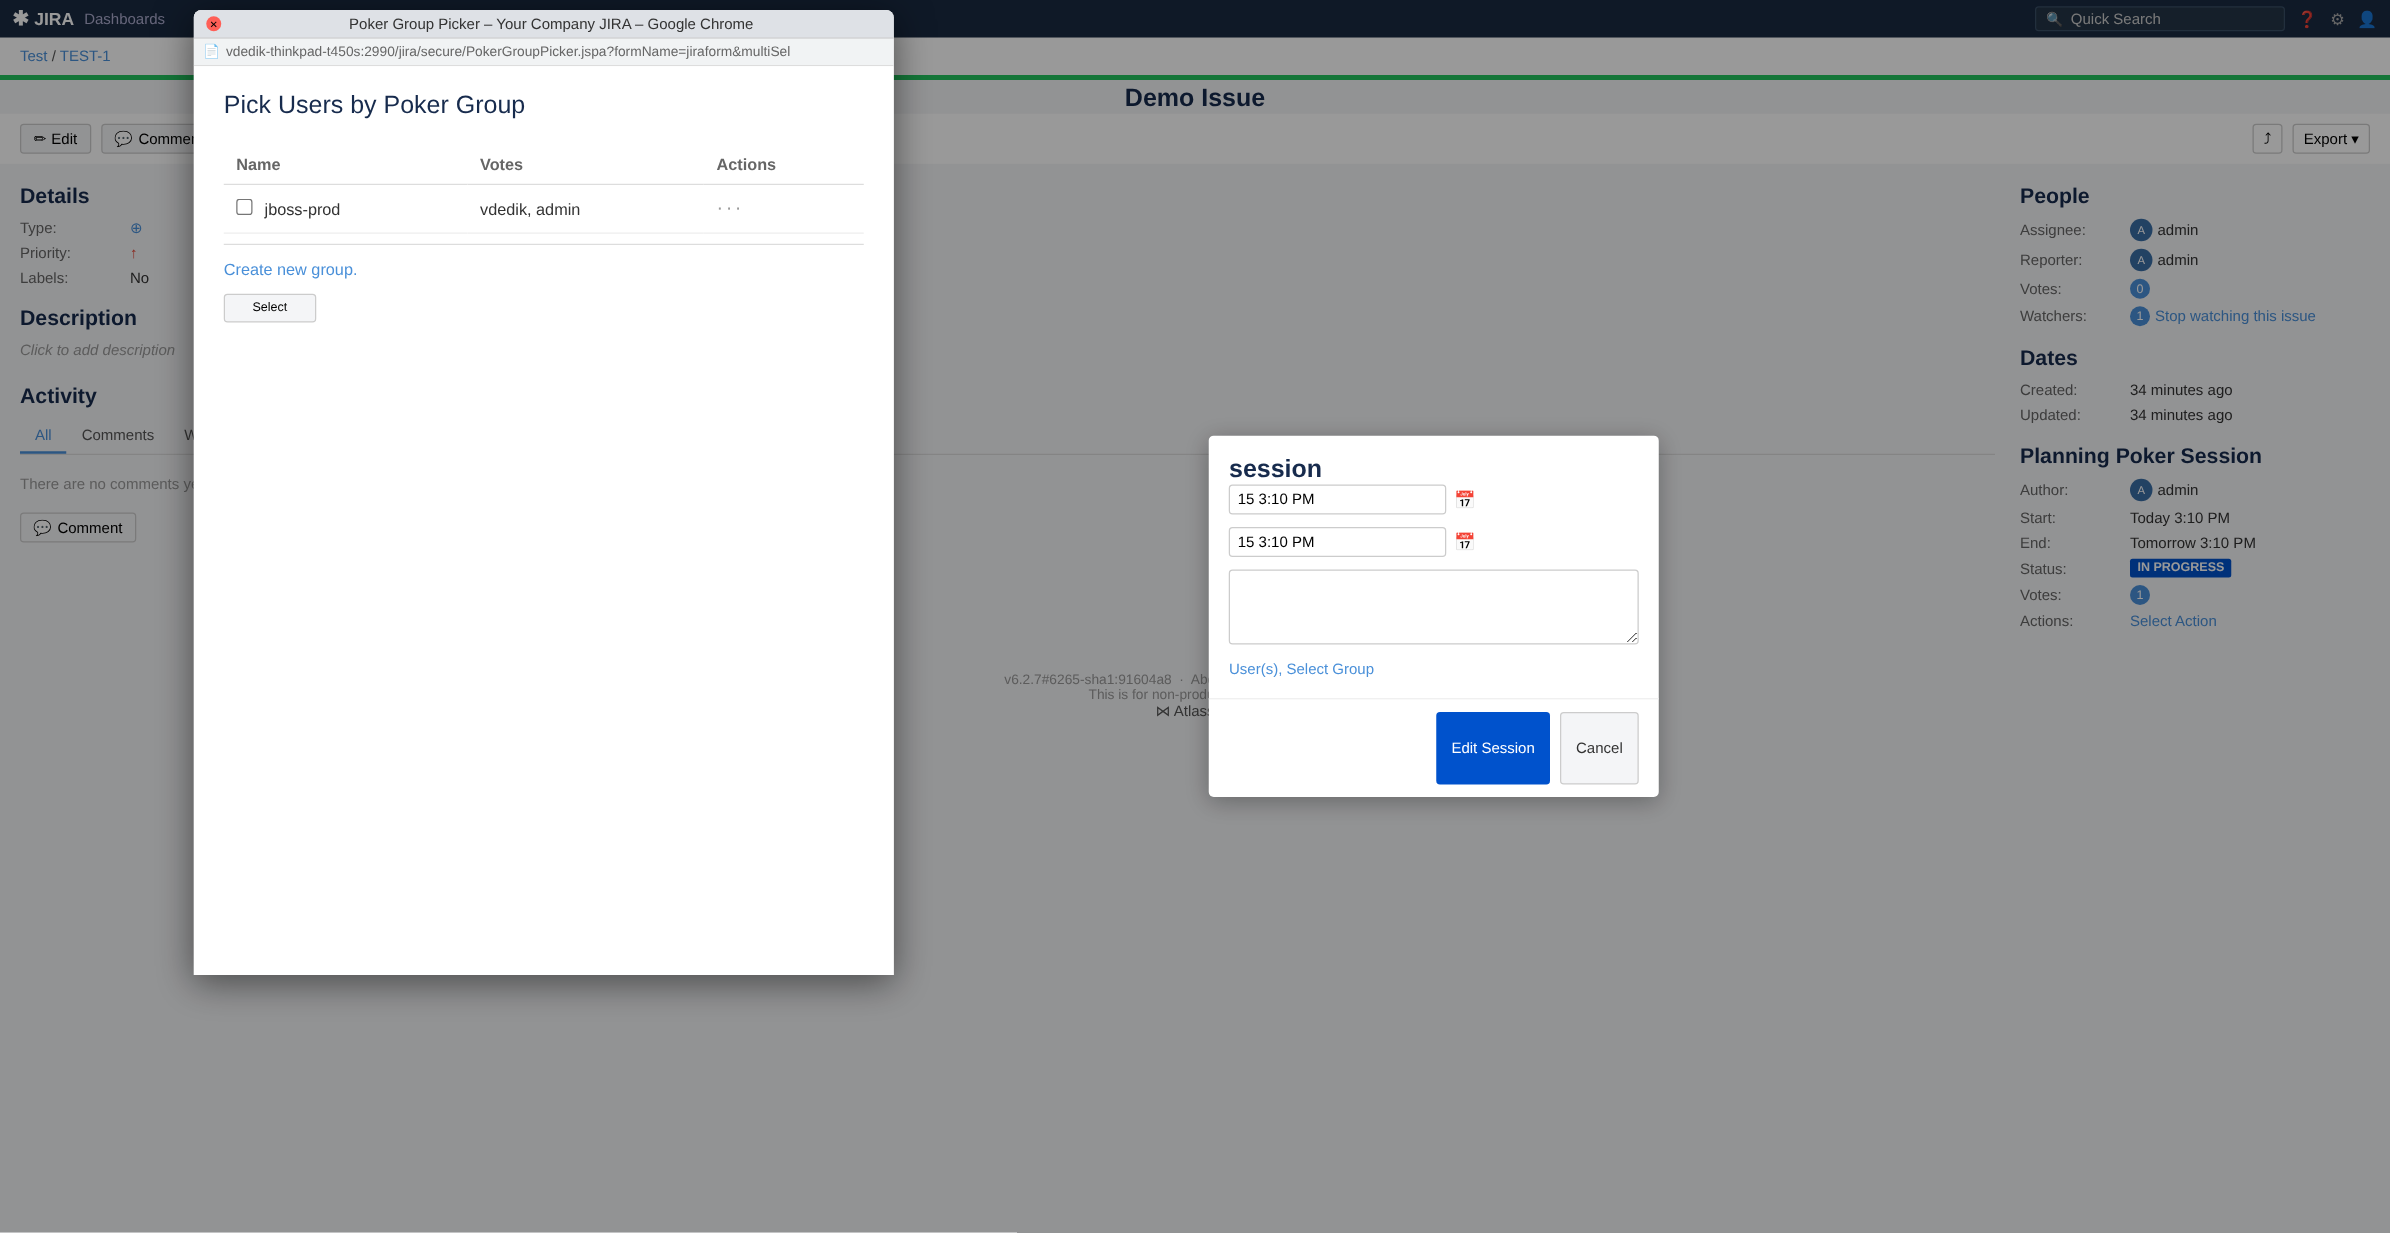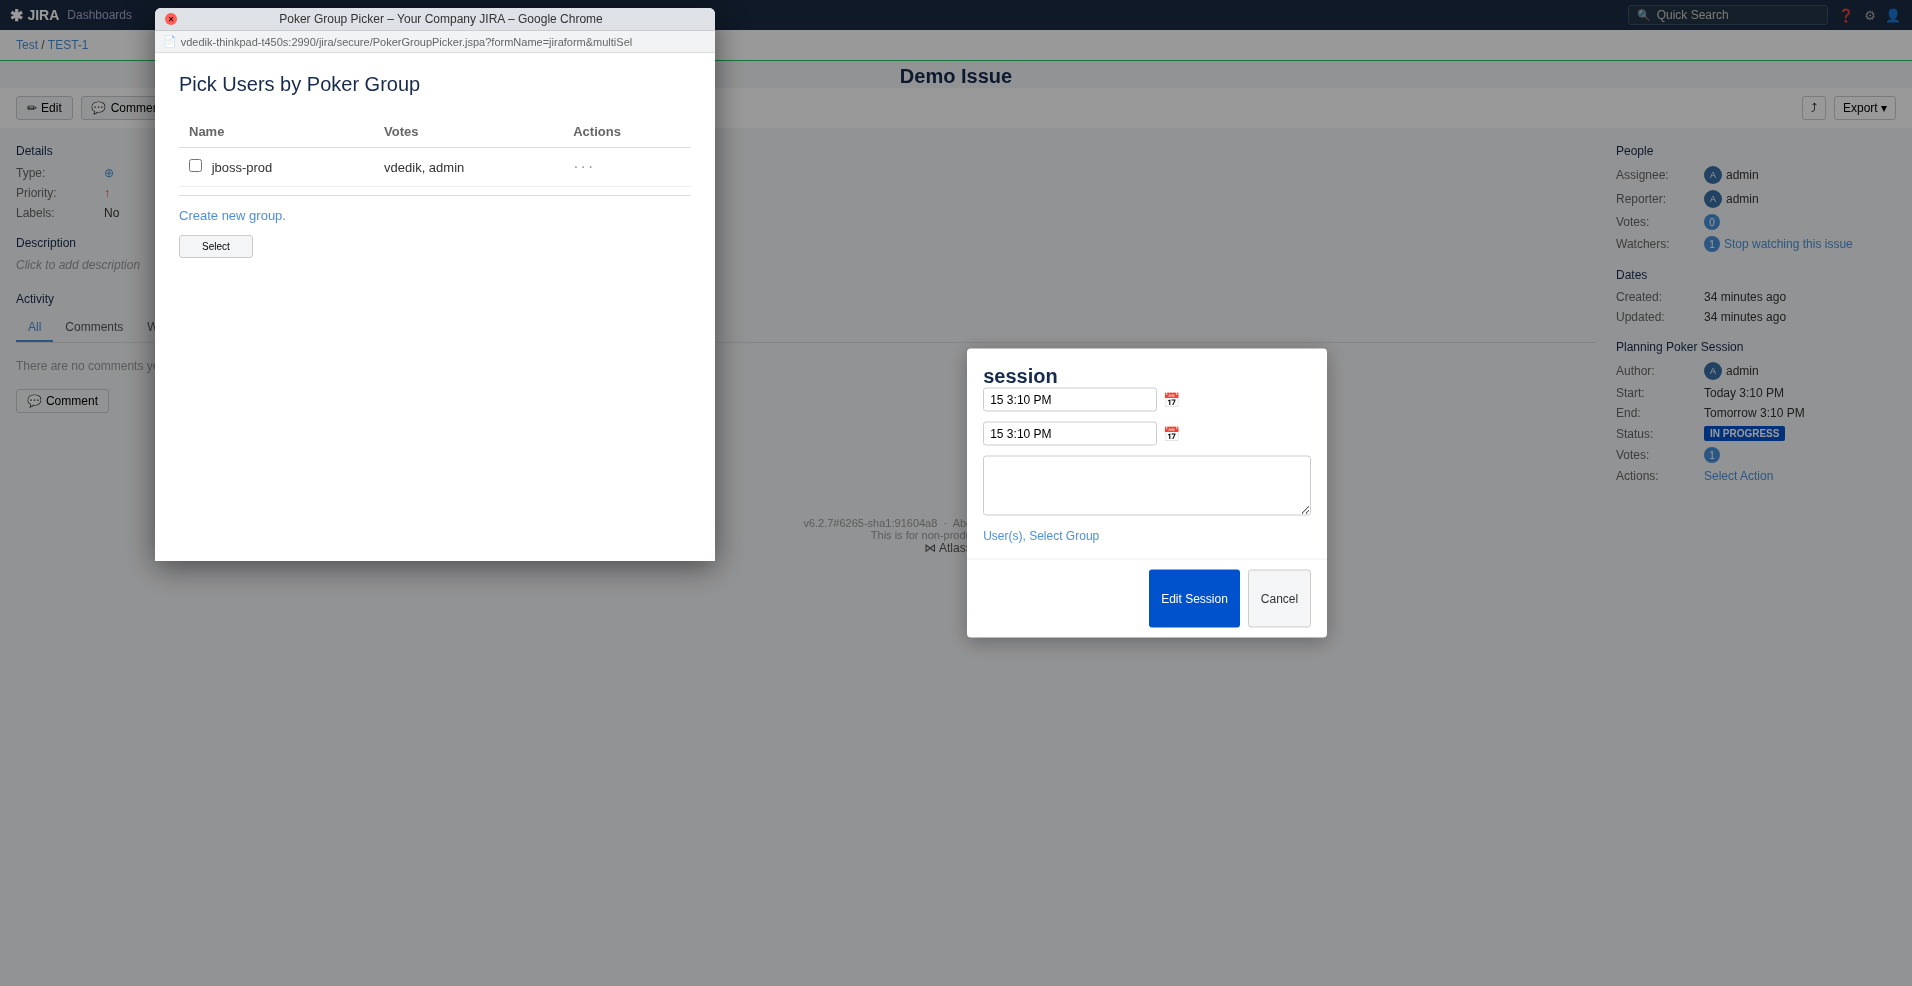--- a/index.html
+++ b/index.html
@@ -35,21 +35,21 @@
     }
     .search-icon-small { color: #aaa; font-size: 11px; }
     .topbar-icon { color: #aaa; font-size: 13px; cursor: pointer; }
 
     
     .page-wrapper { margin-top: 30px; padding: 0; }
 
     
     .secondary-nav {
       background: #fff;
-      border-bottom: 1px solid #22c55e;
+      border-bottom: 4px solid #22c55e;
       padding: 8px 16px;
       display: flex;
       align-items: center;
       gap: 6px;
     }
     .breadcrumb { color: #555; font-size: 12px; }
     .breadcrumb a { color: #4a90d9; text-decoration: none; }
     .issue-title { font-size: 20px; font-weight: 600; color: #172b4d; padding: 4px 16px 0; text-align: center; }
 
     
@@ -85,21 +85,21 @@
     .main-layout {
       display: flex;
       padding: 16px;
       gap: 20px;
       position: relative;
     }
     .left-col { flex: 1; }
     .right-col { width: 280px; }
 
     
-    .section-title { font-size: 12px; font-weight: normal; color: #172b4d; margin-bottom: 8px; }
+    .section-title { font-size: 17px; font-weight: bold; color: #172b4d; margin-bottom: 8px; }
     .details-table { width: 100%; }
     .details-row { display: flex; gap: 8px; margin-bottom: 6px; align-items: flex-start; }
     .details-label { color: #666; width: 80px; font-size: 12px; flex-shrink: 0; }
     .details-value { color: #333; font-size: 12px; }
     .type-icon { color: #4a90d9; margin-right: 4px; }
     .priority-icon { color: #e74c3c; margin-right: 4px; }
 
     
     .description-section { margin-top: 16px; }
     .add-description { color: #999; font-style: italic; font-size: 12px; cursor: pointer; }
@@ -258,21 +258,21 @@
       background: #f1f3f4;
       padding: 4px 8px;
       font-size: 11px;
       color: #666;
       border-bottom: 1px solid #ddd;
       display: flex; align-items: center; gap: 4px;
     }
     .chrome-content {
       background: #fff;
       padding: 0;
-      height: 508px;
+      height: 727px;
       overflow-y: auto;
     }
 
     
     .picker-content { padding: 20px 24px; }
     .picker-title { font-size: 20px; color: #172b4d; margin-bottom: 20px; }
     .picker-table { width: 100%; border-collapse: collapse; }
     .picker-table th {
       text-align: left;
       padding: 8px 10px;

